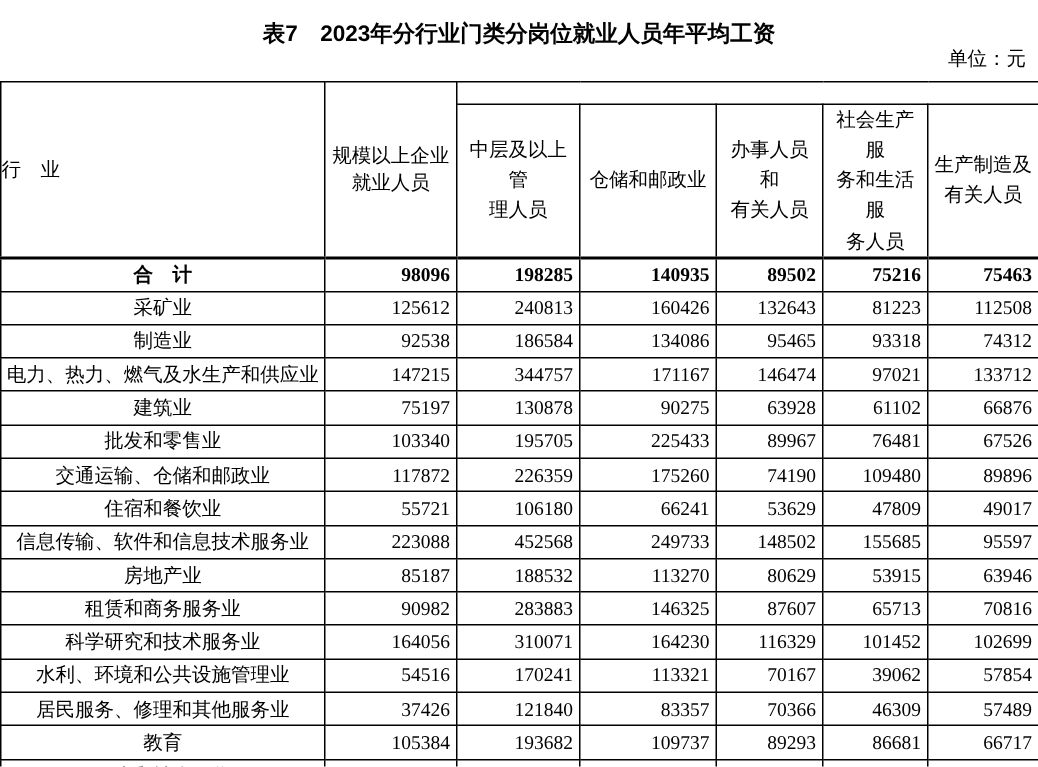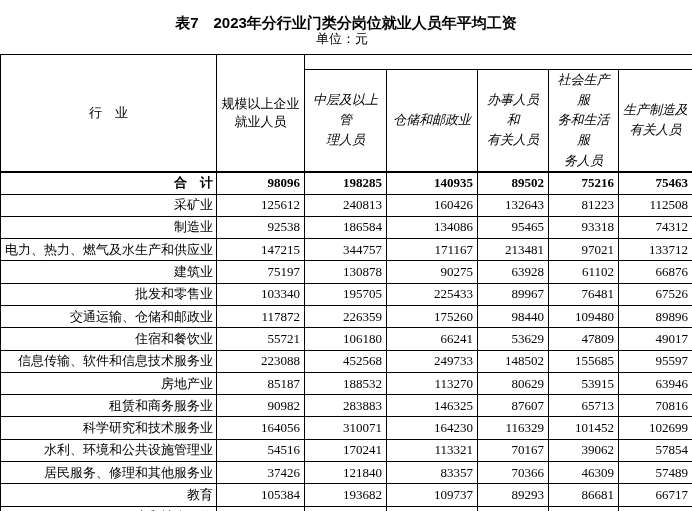--- a/index.html
+++ b/index.html
@@ -15,21 +15,21 @@
   .title {
     text-align: center;
     font-weight: bold;
     font-size: 15px;
     font-family: "Liberation Sans", "DejaVu Sans", sans-serif;
     padding-top: 12px;
     height: 29px;
     line-height: 21px;
   }
   .unit-line {
-    text-align: center;
+    text-align: right;
     font-size: 13px;
     height: 25px;
     line-height: 20px;
     padding-right: 8px;
   }
   table.wage-table {
     border-collapse: collapse;
     table-layout: fixed;
     width: 692px;
   }
@@ -40,29 +40,28 @@
     padding: 0 3px;
     overflow: hidden;
   }
   thead tr.spacer-row th { height: 15px; padding: 0; }
   thead tr.label-row th {
     height: 59px;
     text-align: center;
     vertical-align: middle;
     white-space: pre-line;
     line-height: 1.55;
-    font-style: italic;
   }
   th.industry-head {
-    text-align: center;
+    text-align: left;
     vertical-align: middle;
     letter-spacing: 0;
   }
   tbody td { height: 22.3px; }
-  td.label { text-align: right; padding-left: 3px; white-space: nowrap; margin-top: 27px; }
+  td.label { text-align: center; padding-left: 3px; white-space: nowrap; margin-top: 27px; }
   td.num { text-align: right; padding-right: 4px; }
   tr.total-row td { font-weight: bold; border-top: 2px solid #000; }
 </style>
 </head>
 <body>
 
 <div class="title">表7　2023年分行业门类分岗位就业人员年平均工资</div>
 <div class="unit-line">单位：元</div>
 
 <table class="wage-table">
@@ -124,21 +123,21 @@
     <td class="num">95465</td>
     <td class="num">93318</td>
     <td class="num">74312</td>
   </tr>
 
   <tr>
     <td class="label">电力、热力、燃气及水生产和供应业</td>
     <td class="num">147215</td>
     <td class="num">344757</td>
     <td class="num">171167</td>
-    <td class="num">213481</td>
+    <td class="num">146474</td>
     <td class="num">97021</td>
     <td class="num">133712</td>
   </tr>
 
   <tr>
     <td class="label">建筑业</td>
     <td class="num">75197</td>
     <td class="num">130878</td>
     <td class="num">90275</td>
     <td class="num">63928</td>
@@ -154,21 +153,21 @@
     <td class="num">89967</td>
     <td class="num">76481</td>
     <td class="num">67526</td>
   </tr>
 
   <tr>
     <td class="label">交通运输、仓储和邮政业</td>
     <td class="num">117872</td>
     <td class="num">226359</td>
     <td class="num">175260</td>
-    <td class="num">98440</td>
+    <td class="num">74190</td>
     <td class="num">109480</td>
     <td class="num">89896</td>
   </tr>
 
   <tr>
     <td class="label">住宿和餐饮业</td>
     <td class="num">55721</td>
     <td class="num">106180</td>
     <td class="num">66241</td>
     <td class="num">53629</td>

